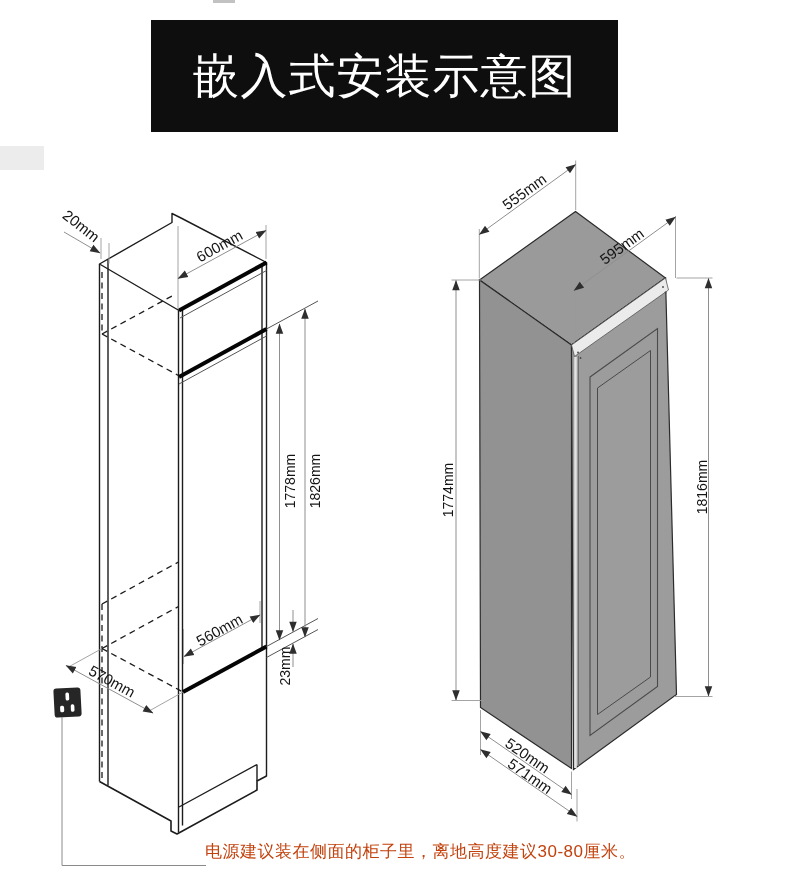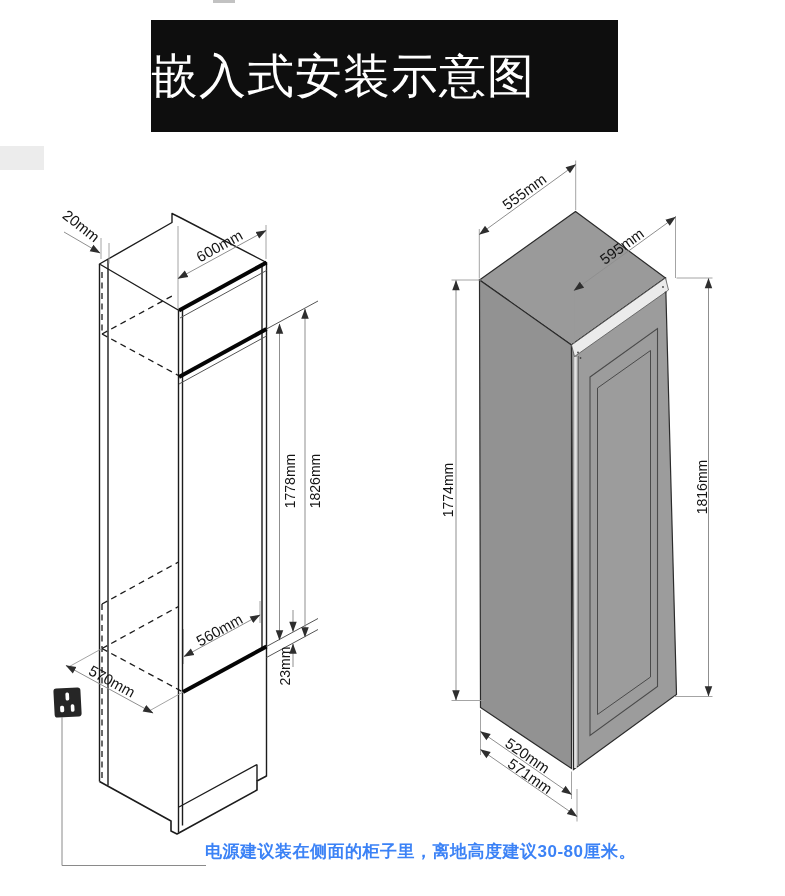--- a/index.html
+++ b/index.html
@@ -2,31 +2,31 @@
 <html><head>
 <meta charset="utf-8">
 <style>
   html,body{margin:0;padding:0;background:#ffffff;}
   body{
     width:785px;height:896px;position:relative;overflow:hidden;
     font-family:"Liberation Sans", sans-serif;
   }
   .banner{
     position:absolute;left:151px;top:20px;width:467px;height:112px;
-    background:#0e0e0e;display:flex;align-items:center;justify-content:flex-start;
+    background:#0e0e0e;display:flex;align-items:center;justify-content:center;
   }
   .banner span{
     color:#ffffff;font-size:47px;letter-spacing:1px;white-space:nowrap;
     font-family:"Liberation Sans", sans-serif;
   }
   .artifact-a{position:absolute;left:0;top:146px;width:44px;height:24px;background:#ececec;}
   .artifact-b{position:absolute;left:213px;top:0;width:22px;height:3px;background:#c2c2c2;}
   .note{
     position:absolute;left:205px;top:840px;width:480px;
-    font-size:17px;font-weight:700;color:#3b82f6;letter-spacing:.5px;white-space:nowrap;
+    font-size:17px;font-weight:400;color:#c2410c;letter-spacing:.5px;white-space:nowrap;
   }
   svg{position:absolute;left:0;top:0;}
   svg text{
     font-family:"Liberation Sans", sans-serif;
     fill:#141414;
   }
   .dimtxt{font-size:15px;}
   .dimtxt-v{font-size:14px;}
   .edge{stroke:#1c1c1c;stroke-width:1.4;fill:none;stroke-linejoin:round;}
   .edge2{stroke:#1c1c1c;stroke-width:1.6;fill:none;stroke-linejoin:round;}

